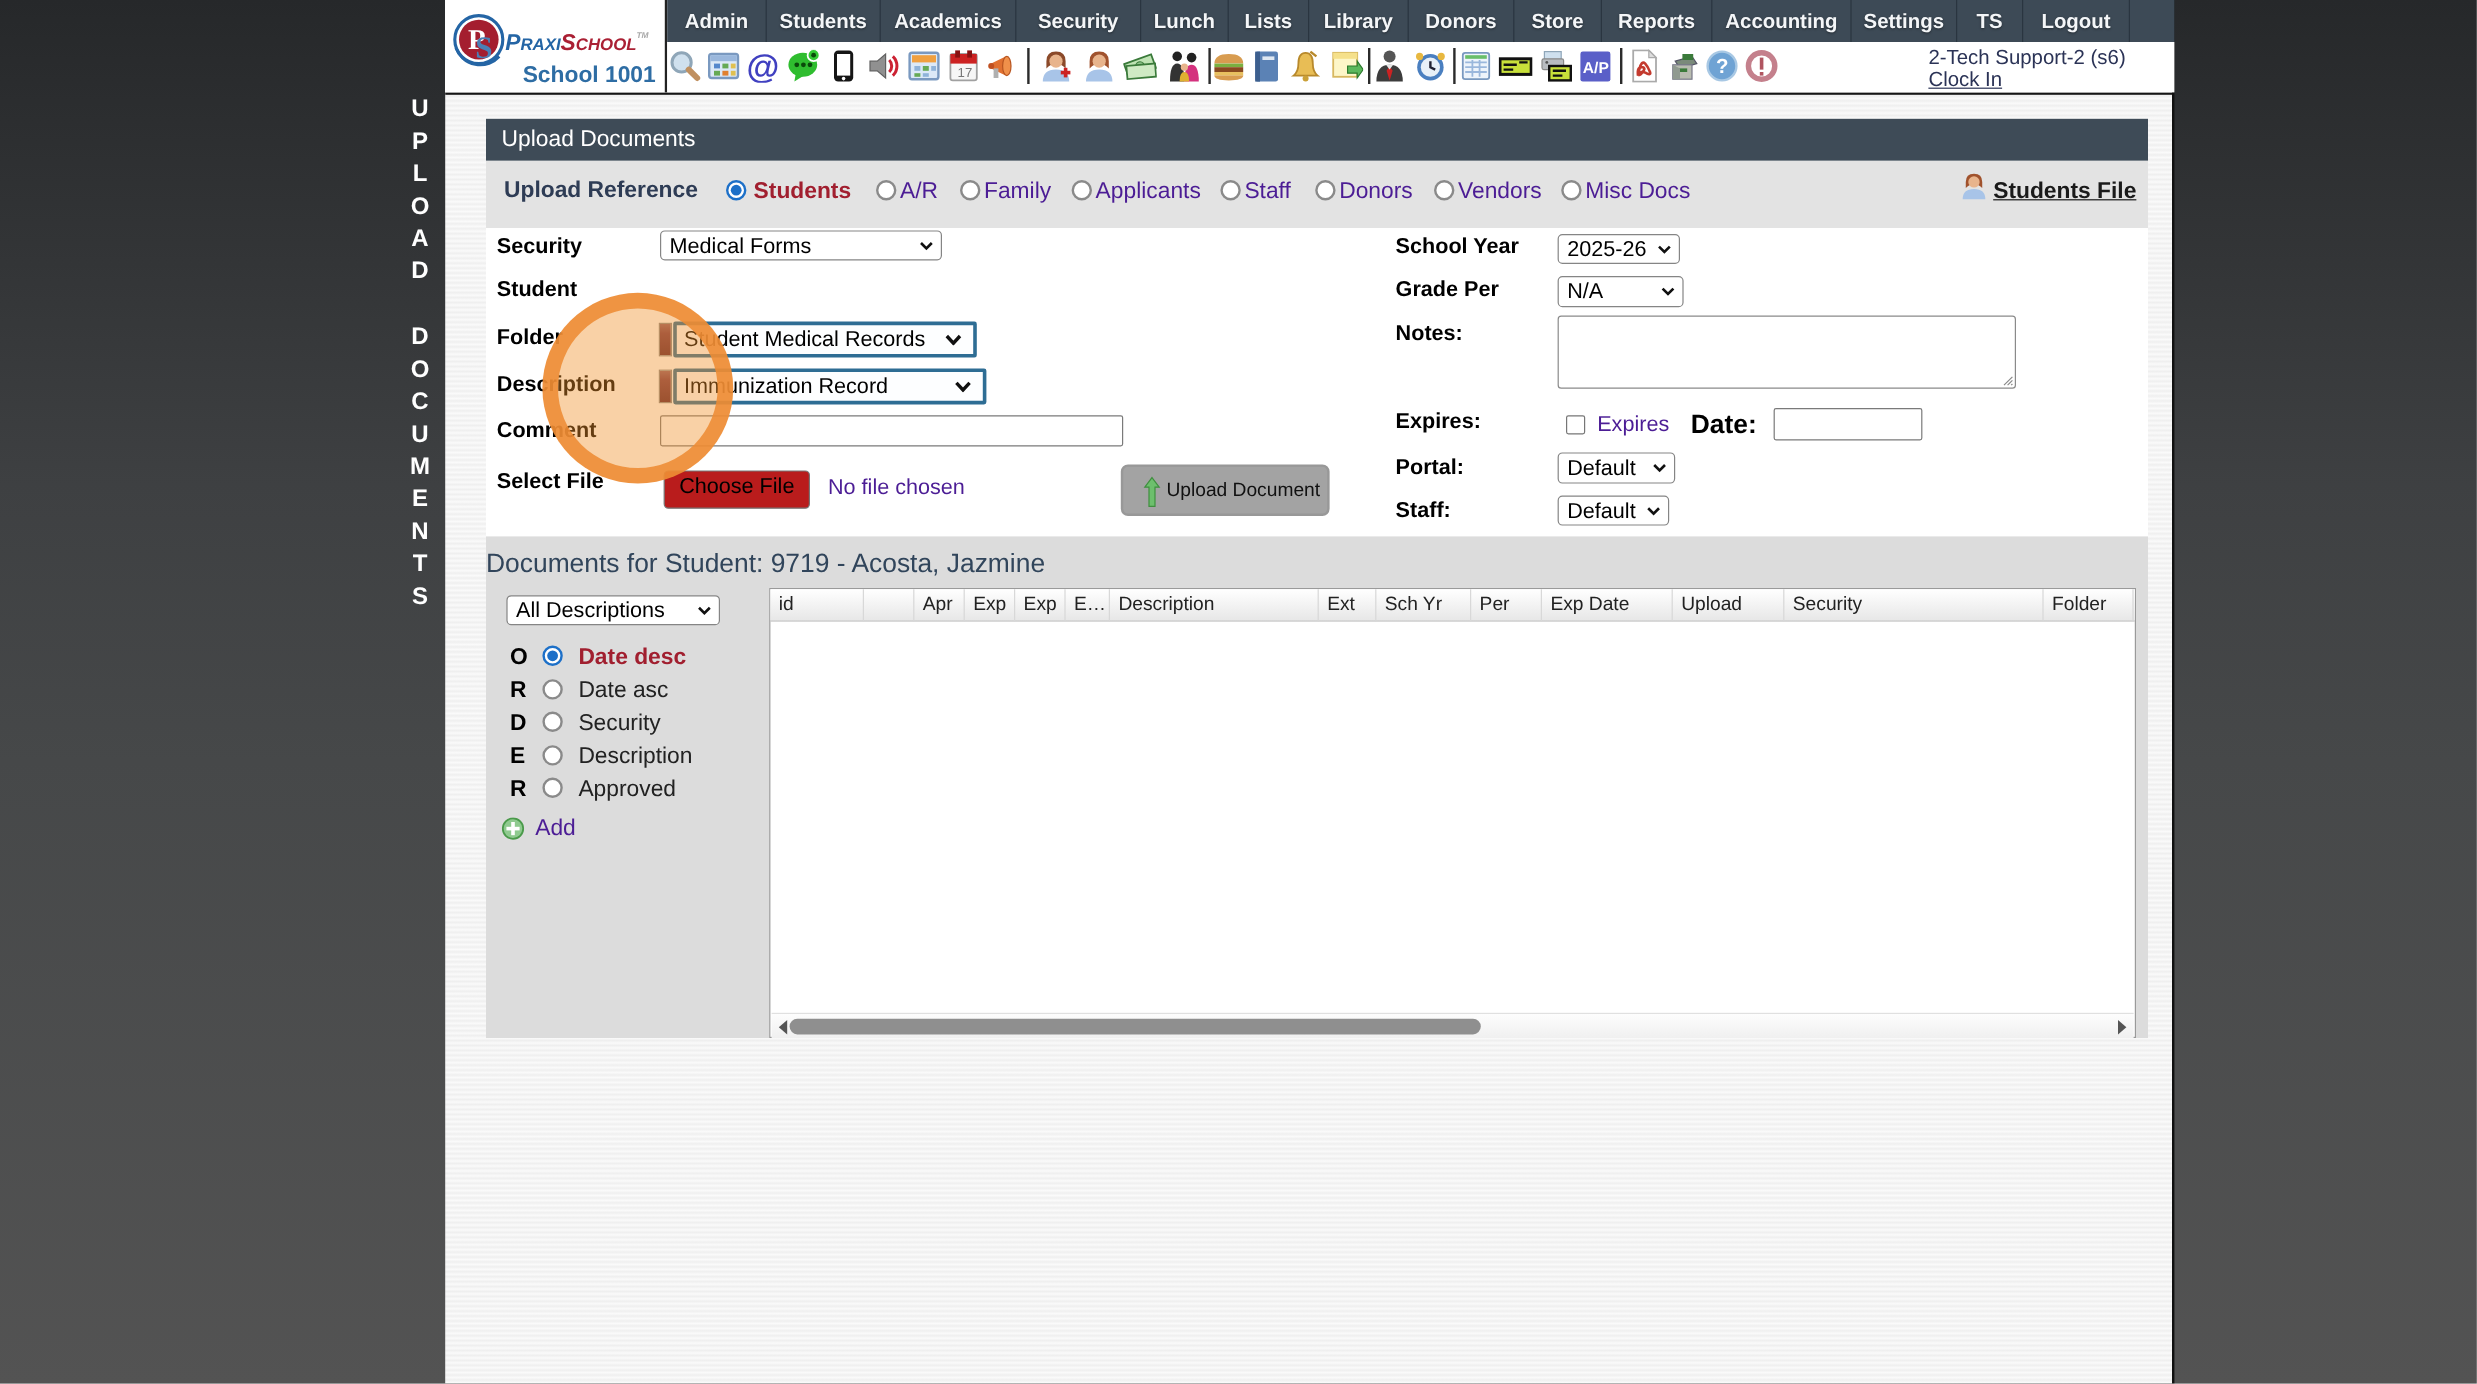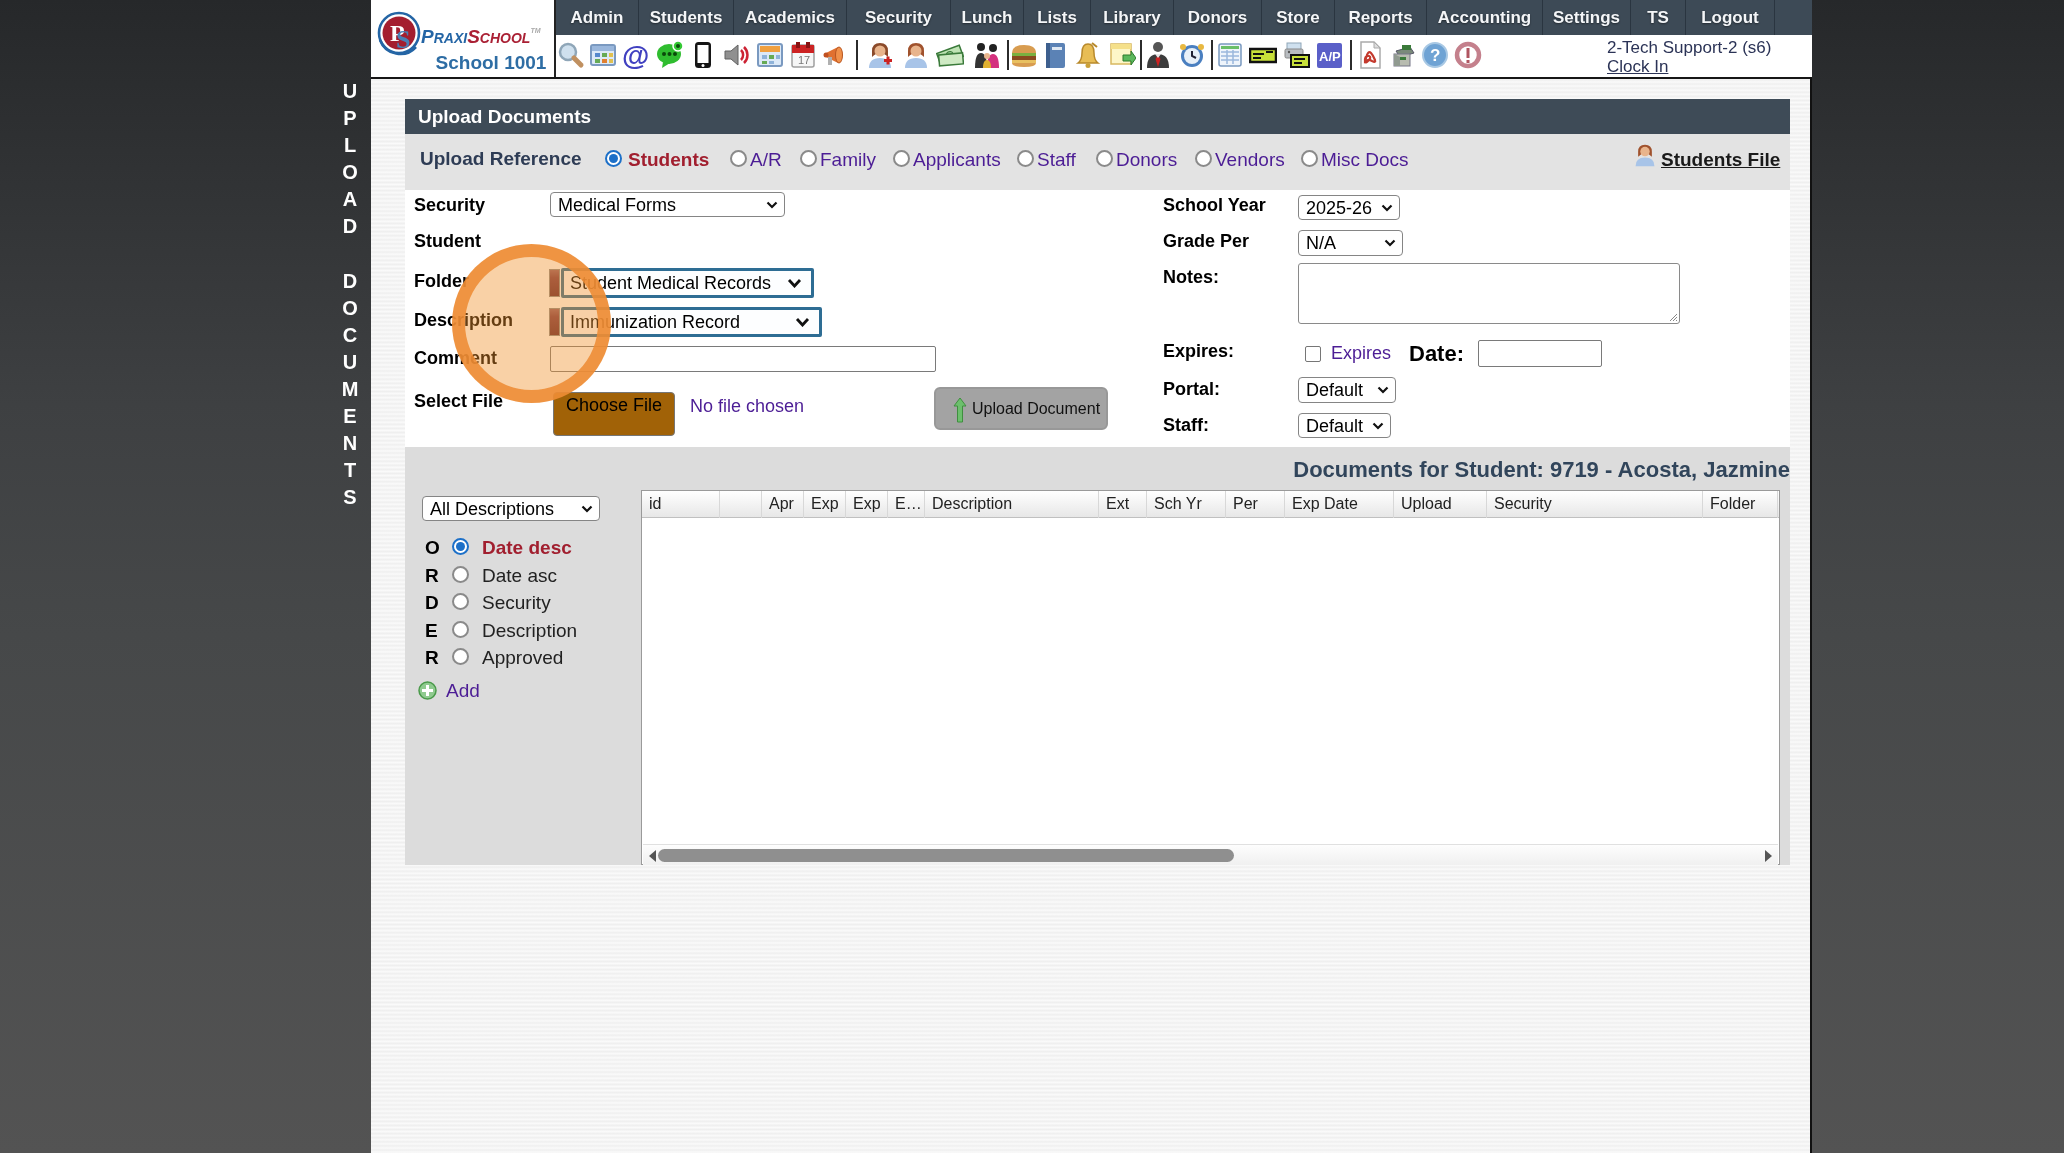--- a/index.html
+++ b/index.html
@@ -13,38 +13,38 @@
 #logobox{position:absolute;left:0;top:0;width:185px;height:77px;background:#fff;border-right:2px solid #222}
 #nav{position:absolute;left:185px;top:0;width:1256px;height:35px;background:#3d4a56;display:flex}
 #nav div{height:35px;line-height:35px;text-align:center;color:#f4f6f8;font-weight:bold;font-size:17px;
 border-right:1px solid #2a3540;text-shadow:0 1px 2px rgba(0,0,0,.45)}
 #iconbar{position:absolute;left:185px;top:35px;width:1256px;height:42px;background:#fff}
 .ic{position:absolute;top:6px;width:28px;height:28px}
 .isep{position:absolute;top:5px;width:2px;height:30px;background:#2b2b2b}
 #userinfo{position:absolute;left:1236px;top:38px;font-size:17px;line-height:19px;color:#2b3356;z-index:5}
 #userinfo .l2{text-decoration:underline}
 #panel{position:absolute;left:34px;top:99px;width:1385px;height:766px;background:#fff}
-#ph{position:absolute;left:0;top:0;width:100%;height:35px;background:#3e4b57;color:#fff;font-weight:bold;font-size:19px;line-height:36px;padding-left:13px}
+#ph{position:absolute;left:0;top:0;width:100%;height:35px;background:#3e4b57;color:#fff;font-weight:normal;font-size:19px;line-height:36px;padding-left:13px}
 #refrow{position:absolute;left:0;top:35px;width:100%;height:56px;background:#e3e3e3}
 .lbl{position:absolute;font-weight:bold;font-size:18px;color:#000;white-space:nowrap}
 .txt{position:absolute;font-size:18px;color:#4c1d95;white-space:nowrap}
 .rad{position:absolute;width:17px;height:17px;border:2px solid #8a8a8a;border-radius:50%;background:#fff}
 .rad.on{border-color:#1d70c8}
 .rad.on::after{content:"";position:absolute;left:2px;top:2px;width:9px;height:9px;border-radius:50%;background:#1d70c8}
 .sel{position:absolute;background:#fff;border:1px solid #858585;border-radius:4px;font-size:18px;color:#000;white-space:nowrap}
 .sel span{position:absolute;left:7px;top:50%;transform:translateY(-50%)}
 .sel svg{position:absolute;right:6px;top:50%;transform:translateY(-50%)}
 .bsel{position:absolute;background:#fdfeff;border:3px solid #2e6d94;border-radius:2px;font-size:18px;color:#000;white-space:nowrap}
 .bsel span{position:absolute;left:6px;top:50%;transform:translateY(-50%)}
 .bsel svg{position:absolute;right:9px;top:50%;transform:translateY(-50%)}
 .inp{position:absolute;background:#fff;border:1px solid #7a7a7a;border-radius:2px;font-size:18px;color:#000;padding-left:6px;white-space:nowrap}
 .inp span{position:absolute;left:7px;top:50%;transform:translateY(-50%)}
 .strip{position:absolute;width:11px;background:linear-gradient(180deg,#96606a 0%,#7c3a4a 30%,#5f2433 100%);border:1px solid #8c8c8c}
 #docs{position:absolute;left:0;top:348px;width:100%;height:418px;background:#dcdcdc}
-#dtitle{position:absolute;left:0;top:10px;width:100%;text-align:right;font-weight:bold;font-size:22px;color:#31455b}
+#dtitle{position:absolute;left:0;top:10px;width:100%;text-align:left;font-weight:normal;font-size:22px;color:#31455b}
 #dtable{position:absolute;left:236px;top:43px;width:1139px;height:375px;background:#fff;border:1px solid #9a9a9a}
 #thead{position:absolute;left:0;top:0;width:100%;height:27px;background:linear-gradient(180deg,#ffffff,#e7e7e7);border-bottom:1px solid #c0c0c0;display:flex}
 #thead div{height:27px;line-height:26px;font-size:16px;color:#222;padding-left:7px;border-right:1px solid #d8d8d8;overflow:hidden;white-space:nowrap}
 #hscroll{position:absolute;left:1px;top:353px;width:1135px;height:21px;background:linear-gradient(180deg,#fdfdfd,#f0f0f0);border-top:1px solid #e0e0e0}
 #thumb{position:absolute;left:15px;top:4px;width:576px;height:13px;background:#8f8f8f;border-radius:7px}
 .arr{position:absolute;top:5px;width:0;height:0;border-top:6px solid transparent;border-bottom:6px solid transparent}
 #circle{position:absolute;left:452px;top:244px;width:159px;height:159px;border-radius:50%;
 border:13px solid rgba(238,140,52,0.88);background:rgba(240,146,42,0.42);z-index:50}
 </style></head><body>
 
@@ -323,21 +323,21 @@
           </svg>
         </div>
 <div class="strip" style="left:144px;top:118px;height:28px"></div>
 <div class="bsel" style="left:156px;top:117px;width:261px;height:30px">
           <span>Immunization Record</span>
           <svg width="15" height="10" viewBox="0 0 15 10">
             <path d="M2 2 L7.5 8 L13 2" stroke="#111" stroke-width="2.8" fill="none"></path>
           </svg>
         </div>
 <div class="inp" style="left:145px;top:156px;width:386px;height:26px"></div>
-<div style="position:absolute;left:148px;top:202px;width:122px;height:44px;background:#a16207;border:1px solid #767676;border-radius:4px;font-size:18px;color:#000;text-align:center;line-height:25px">Choose File</div>
+<div style="position:absolute;left:148px;top:202px;width:122px;height:32px;background:#b91c1c;border:1px solid #767676;border-radius:4px;font-size:18px;color:#000;text-align:center;line-height:25px">Choose File</div>
 <div class="txt" style="left:285px;top:206px">No file chosen</div>
 <div style="position:absolute;left:529px;top:197px;width:174px;height:43px;background:#a3a3a3;border:2px solid #989898;border-radius:6px">
 <svg style="position:absolute;left:16px;top:7px" width="16" height="28" viewBox="0 0 16 28">
             <polygon points="8,2 14,10 10.5,10 10.5,26 5.5,26 5.5,10 2,10" fill="#6dbf6d" stroke="#3f8f3f"></polygon>
           </svg>
 <div style="position:absolute;left:36px;top:11px;font-size:16px;color:#111;white-space:nowrap">Upload Document</div>
         </div>
 <div class="lbl" style="left:758px;top:5px;font-size:18px">School Year</div>
 <div class="lbl" style="left:758px;top:41px;font-size:18px">Grade Per</div>
 <div class="lbl" style="left:758px;top:77px;font-size:18px">Notes:</div>

